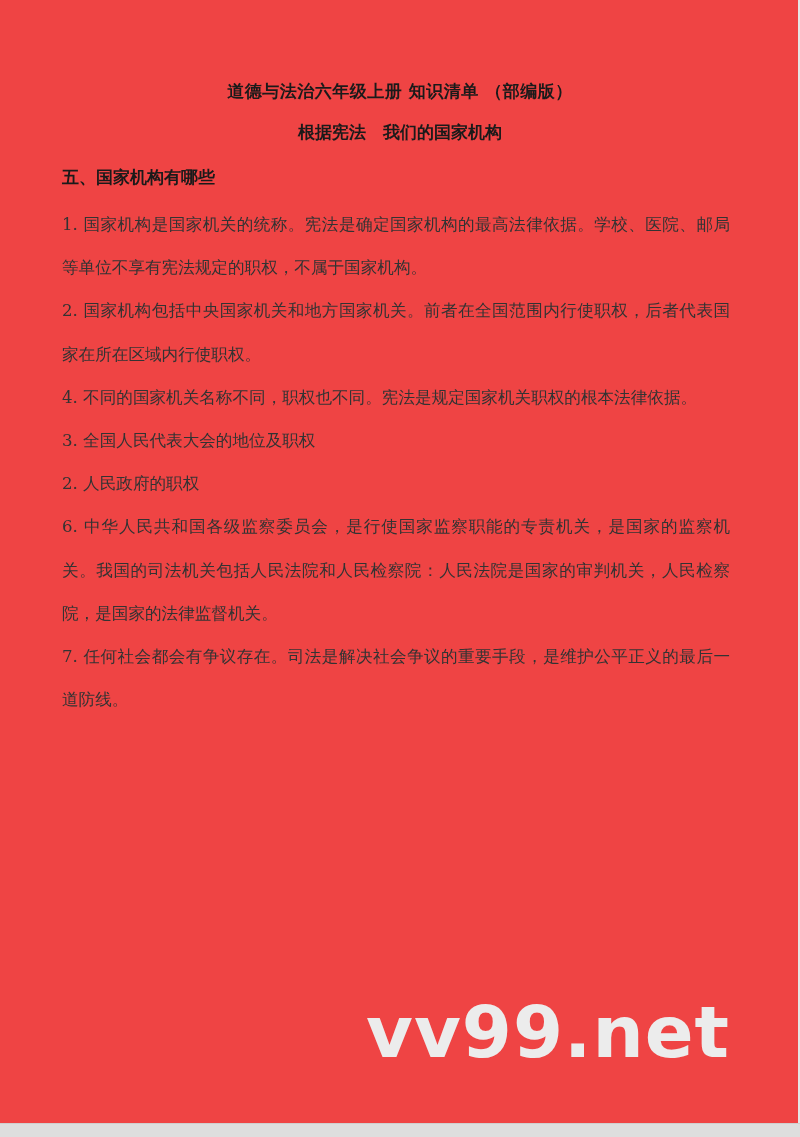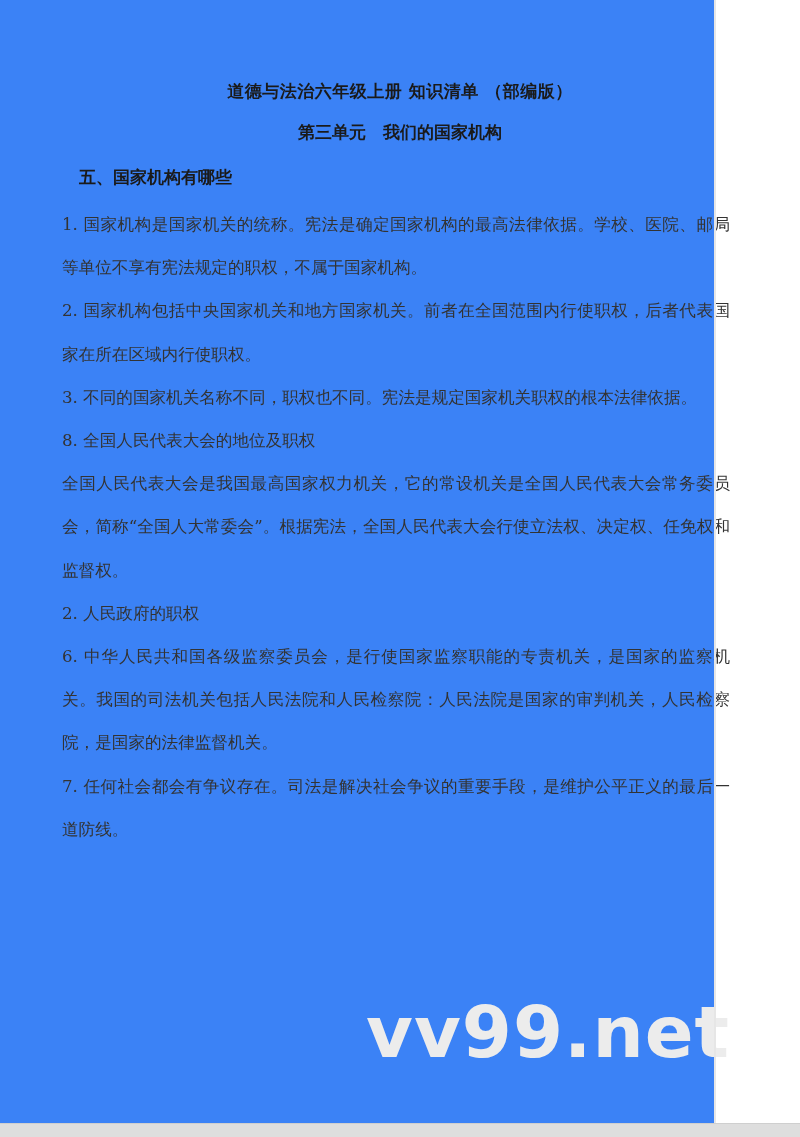--- a/index.html
+++ b/index.html
@@ -11,23 +11,23 @@
       width: 800px;
       height: 1137px;
       position: relative;
       overflow: hidden;
       font-family: "DejaVu Serif", "Liberation Serif", serif;
       color: #2a2a2a;
     }
     .page {
       position: absolute;
       left: 0; top: 0;
-      width: 716px;
+      width: 800px;
       height: 1123px;
-      background: #3b82f6;
+      background: #ef4444;
       text-decoration: underline;
     }
     .right-edge {
       position: absolute;
       right: 0; top: 0;
       width: 2px; height: 1123px;
       background: #e6e6e6;
     }
     .title {
       position: absolute;
@@ -53,21 +53,20 @@
       white-space: pre;
     }
     .section-heading {
       position: absolute;
       top: 166px;
       left: 62px;
       font-family: "DejaVu Sans", "Liberation Sans", sans-serif;
       font-weight: bold;
       font-size: 17px;
       color: #1a1a1a;
-      margin-left: 17px;
     }
     .body {
       position: absolute;
       top: 203px;
       left: 62px;
       width: 668px;
       font-size: 16.6px;
       line-height: 43.2px;
       color: #333333;
       text-align: justify;
@@ -94,29 +93,28 @@
       width: 800px; height: 14px;
       background: #dedede;
       border-top: 1px solid #cfcfcf;
     }
   </style>
 </head>
 <body>
 
 <div class="page">
   <div class="title">道德与法治六年级上册 知识清单 （部编版）</div>
-  <div class="subtitle">第三单元　我们的国家机构</div>
+  <div class="subtitle">根据宪法　我们的国家机构</div>
   <div class="section-heading">五、国家机构有哪些</div>
 
   <div class="body">
     <p class="para">1. 国家机构是国家机关的统称。宪法是确定国家机构的最高法律依据。学校、医院、邮局等单位不享有宪法规定的职权，不属于国家机构。</p>
     <p class="para">2. 国家机构包括中央国家机关和地方国家机关。前者在全国范围内行使职权，后者代表国家在所在区域内行使职权。</p>
-    <p class="para">3. 不同的国家机关名称不同，职权也不同。宪法是规定国家机关职权的根本法律依据。</p>
-    <p class="para">8. 全国人民代表大会的地位及职权</p>
-    <p class="para">全国人民代表大会是我国最高国家权力机关，它的常设机关是全国人民代表大会常务委员会，简称“全国人大常委会”。根据宪法，全国人民代表大会行使立法权、决定权、任免权和监督权。</p>
+    <p class="para">4. 不同的国家机关名称不同，职权也不同。宪法是规定国家机关职权的根本法律依据。</p>
+    <p class="para">3. 全国人民代表大会的地位及职权</p>
     <p class="para">2. 人民政府的职权</p>
     <p class="para">6. 中华人民共和国各级监察委员会，是行使国家监察职能的专责机关，是国家的监察机关。我国的司法机关包括人民法院和人民检察院：人民法院是国家的审判机关，人民检察院，是国家的法律监督机关。</p>
     <p class="para">7. 任何社会都会有争议存在。司法是解决社会争议的重要手段，是维护公平正义的最后一道防线。</p>
   </div>
 
   <div class="watermark">vv99.net</div>
   <div class="right-edge"></div>
 </div>
 
 <div class="bottom-bar"></div>

